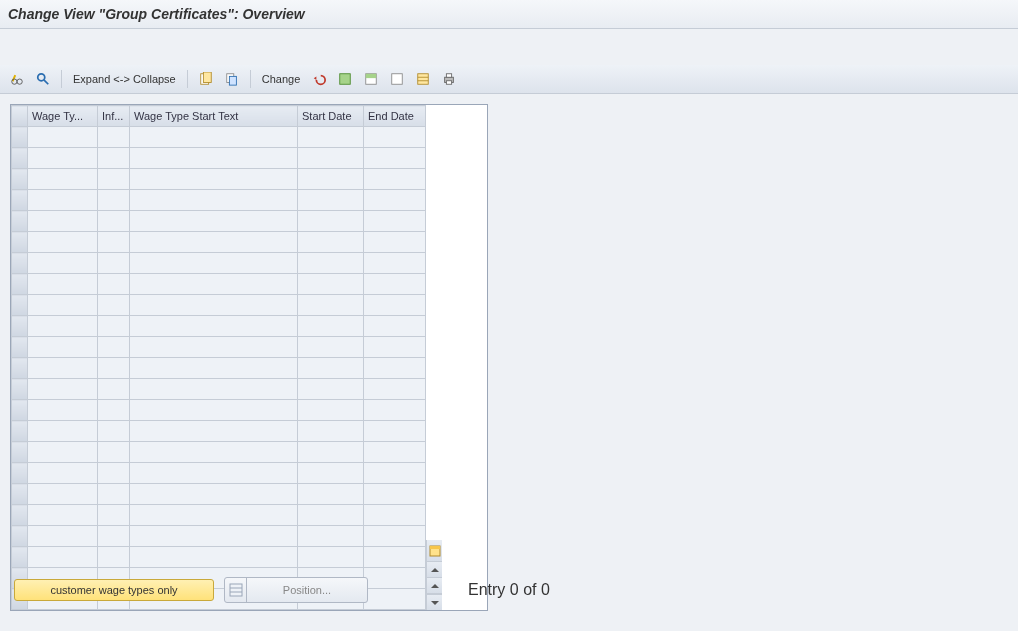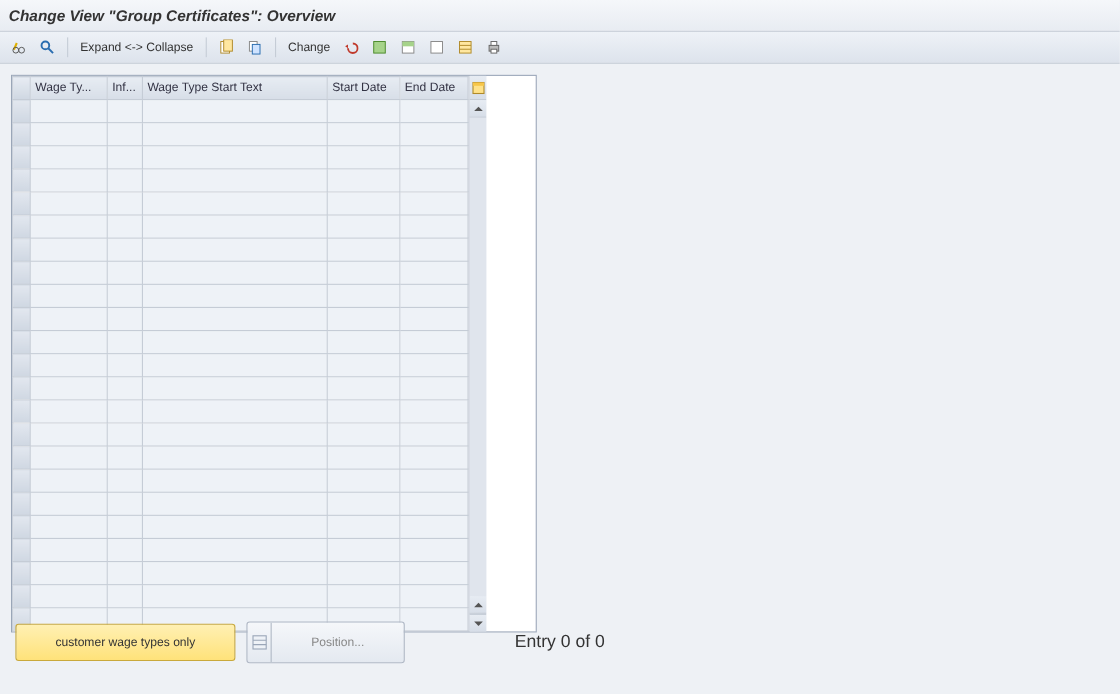--- a/index.html
+++ b/index.html
@@ -23,20 +23,21 @@
       font-weight: bold;
       color: #333;
     }
     .toolbar {
       display: flex;
       align-items: center;
       padding: 4px 6px;
       background: linear-gradient(to bottom, #eef2f7, #dde3ec);
       border-bottom: 1px solid #c5ccd6;
       gap: 4px;
+      margin-top: 36px;
     }
     .tb-btn {
       display: inline-flex;
       align-items: center;
       justify-content: center;
       height: 20px;
       min-width: 22px;
       padding: 0 3px;
       border: 1px solid transparent;
       border-radius: 3px;
@@ -50,20 +51,21 @@
 
     .content-area {
       padding: 10px;
     }
 
     .grid-wrapper {
       display: flex;
       width: 478px;
       border: 1px solid #9aa6b8;
       background: #fff;
+      align-items: flex-end;
     }
     .grid {
       border-collapse: collapse;
       table-layout: fixed;
     }
     .grid th, .grid td {
       border: 1px solid #c5ccd6;
       height: 21px;
       font-weight: normal;
       text-align: left;
@@ -119,34 +121,34 @@
       width: 100%;
       padding: 8px 14px;
       display: flex;
       align-items: center;
       gap: 10px;
     }
     .btn-yellow {
       display: inline-flex;
       align-items: center;
       justify-content: center;
-      height: 34px;
+      height: 22px;
       padding: 0 12px;
       min-width: 200px;
       background: linear-gradient(to bottom, #fff0b3, #ffe27a);
       border: 1px solid #c9a93b;
       border-radius: 3px;
       font-size: 11px;
       color: #333;
       cursor: pointer;
     }
     .pos-group {
       display: inline-flex;
       align-items: stretch;
-      height: 38px;
+      height: 26px;
       border: 1px solid #b0b8c5;
       border-radius: 3px;
       overflow: hidden;
       background: linear-gradient(to bottom, #f5f7fa, #e4e9f0);
     }
     .pos-icon {
       width: 22px;
       display:flex; align-items:center; justify-content:center;
       border-right: 1px solid #b0b8c5;
     }

